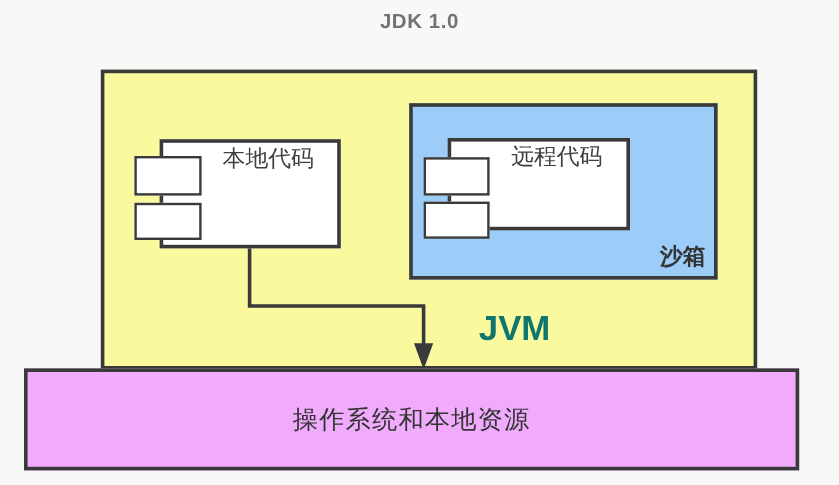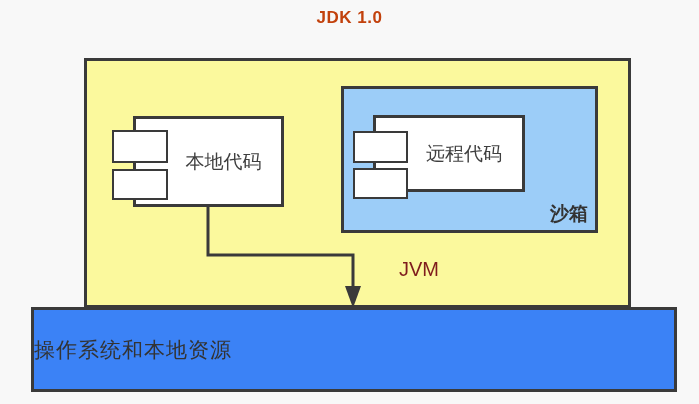--- a/index.html
+++ b/index.html
@@ -20,41 +20,41 @@
 
   .diagram-title {
     position: absolute;
     left: 0;
     top: 8px;
     width: 699px;
     text-align: center;
     font-size: 17px;
     font-weight: bold;
     letter-spacing: 0.5px;
-    color: #c2410c;
+    color: #737373;
   }
 
   
   .jvm-box {
     position: absolute;
     left: 84px;
     top: 58px;
     width: 547px;
     height: 250px;
     background: #fbf99d;
     border: 3px solid #3a3a3a;
   }
 
   .jvm-label {
     position: absolute;
     left: 399px;
     top: 258px;
-    font-size: 20px;
-    font-weight: normal;
-    color: #7f1d1d;
+    font-size: 29px;
+    font-weight: bold;
+    color: #0f766e;
   }
 
   
   .sandbox-box {
     position: absolute;
     left: 341px;
     top: 86px;
     width: 257px;
     height: 147px;
     background: #9ccdf8;
@@ -68,21 +68,20 @@
     font-weight: bold;
     color: #333333;
   }
 
   
   .component {
     position: absolute;
     background: #ffffff;
     border: 3px solid #3a3a3a;
     display: flex;
-    align-items: center;
     justify-content: center;
   }
   .component .component-label {
     padding-left: 30px;
     font-size: 19px;
     color: #3f3f3f;
     white-space: nowrap;
   }
   .component.local  { left: 133px; top: 116px; width: 151px; height: 91px; }
   .component.remote { left: 373px; top: 115px; width: 152px; height: 77px; }
@@ -104,29 +103,29 @@
     left: 0;
     top: 0;
     width: 699px;
     height: 404px;
     pointer-events: none;
   }
 
   
   .os-box {
     position: absolute;
-    left: 31px;
+    left: 20px;
     top: 307px;
     width: 646px;
     height: 85px;
-    background: #3b82f6;
+    background: #f0abfc;
     border: 3px solid #3a3a3a;
     display: flex;
     align-items: center;
-    justify-content: flex-start;
+    justify-content: center;
   }
   .os-label {
     font-size: 21px;
     letter-spacing: 1px;
     color: #333333;
     white-space: nowrap;
   }
 </style>
 </head>
 <body>

